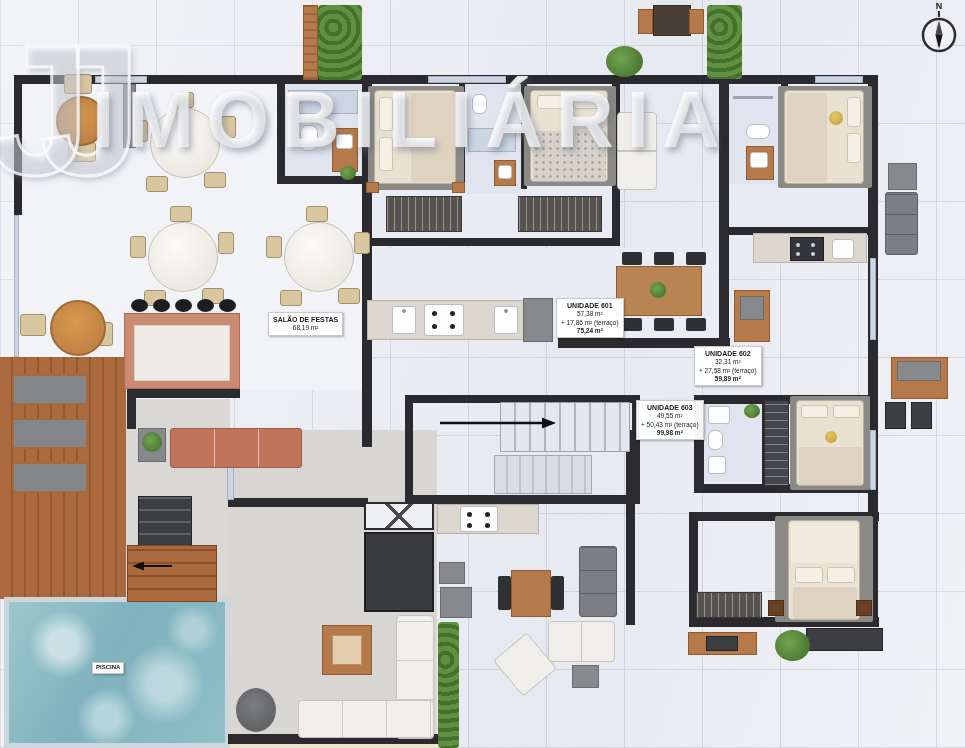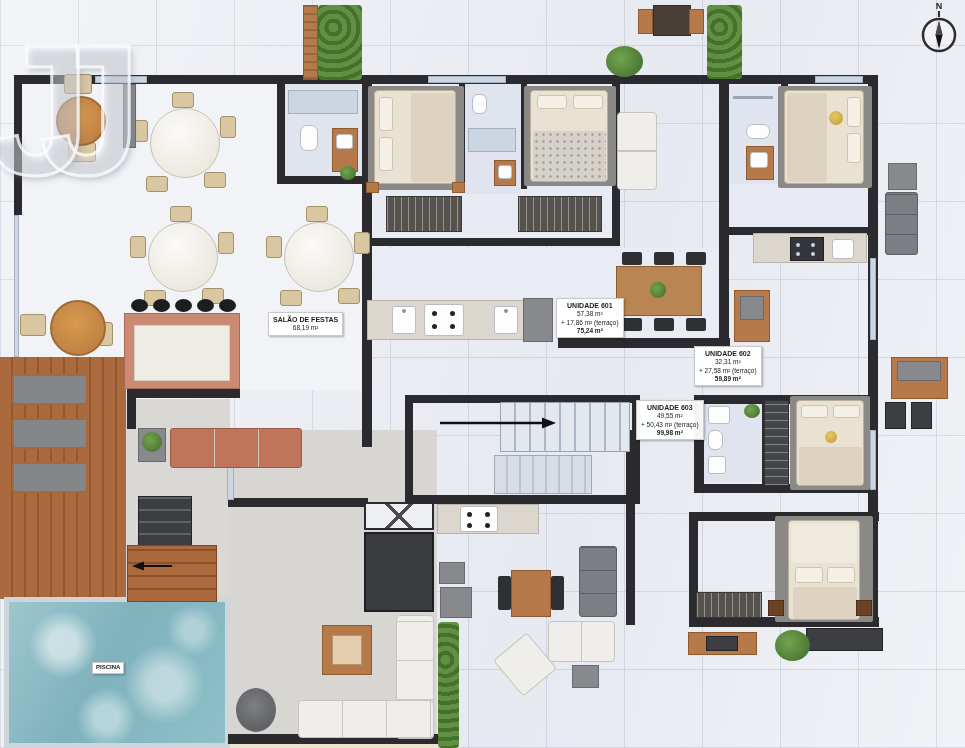--- a/index.html
+++ b/index.html
@@ -363,20 +363,21 @@
     <div class="n">UNIDADE 603</div>
     <div class="v">49,55 m²</div>
     <div class="v">+ 50,43 m² (terraço)</div>
     <div class="vb">99,98 m²</div>
   </div>
   <div class="lbl" style="left:92px;top:662px;padding:1px 3px;">
     <div class="n" style="font-size:6px;">PISCINA</div>
   </div>
 
   <div class="wm wm-logo">JJ</div>
+  <div class="wm wm-brand">IMOBILIÁRIA</div>
 
   <div class="compass" style="left:914px;top:2px;width:50px;">
     <span class="n">N</span>
     <svg width="46" height="46" viewBox="0 0 46 46">
       <line x1="23" y1="0" x2="23" y2="6" stroke="#2e2e30" stroke-width="2"></line>
       <circle cx="23" cy="24" r="16" fill="rgba(255,255,255,.25)" stroke="#2e2e30" stroke-width="2.5"></circle>
       <polygon points="23,10 26.5,24 23,38 19.5,24" fill="#141416"></polygon>
       <polygon points="23,10 26.5,24 19.5,24" fill="#4a4a4e"></polygon>
     </svg>
   </div>

